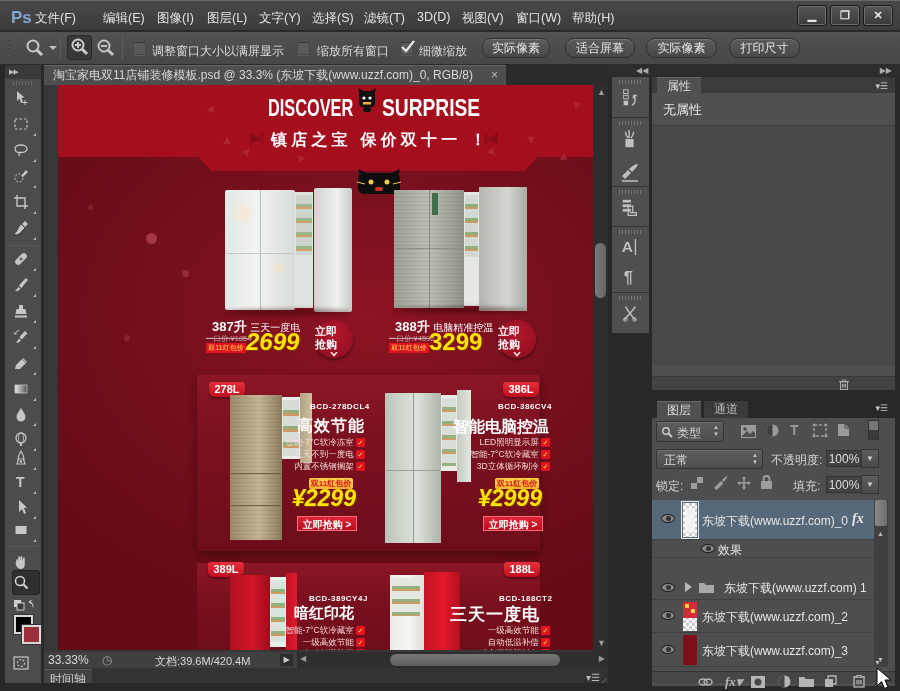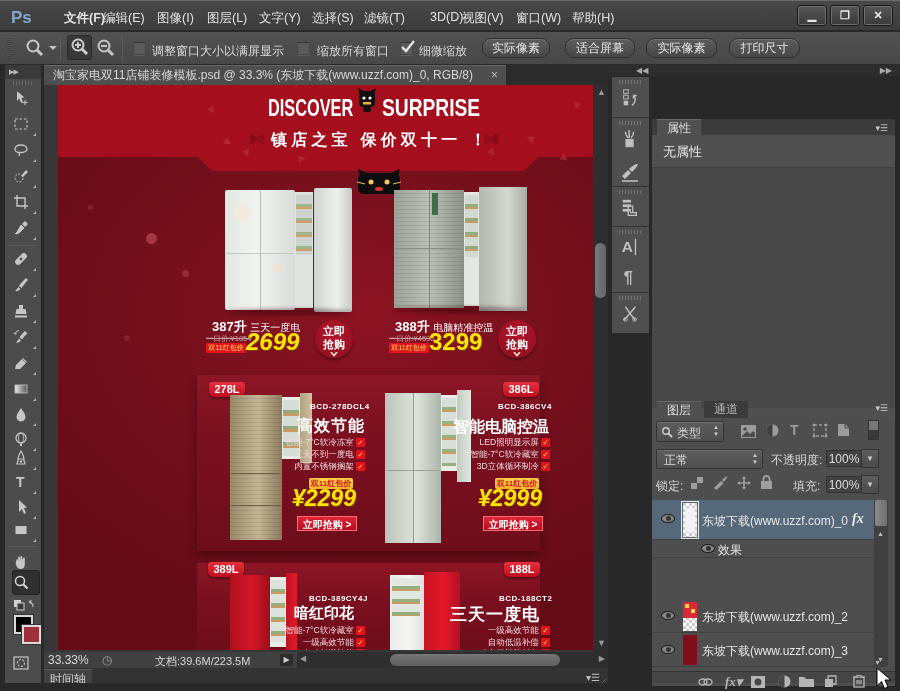--- a/index.html
+++ b/index.html
@@ -66,21 +66,21 @@
 
 #dockgap { position:absolute; left:608px; top:65px; width:292px; height:626px; background:#282828; }
 #dockhead { position:absolute; left:608px; top:65px; width:292px; height:11px; background:#2d2d2d; }
 #dockstrip { position:absolute; left:612px; top:77px; width:37px; height:256px; background:#4f4f4f; }
 .dsep { position:absolute; left:0; width:37px; height:1px; background:#333; }
 .dgrip { position:absolute; left:7px; width:22px; height:4px;
   background-image:repeating-linear-gradient(90deg,#757575 0 1px,transparent 1px 3px); }
 .dicon { position:absolute; left:8px; width:20px; height:20px; color:#c0c0c0; }
 
 
-#propwrap { position:absolute; left:652px; top:77px; width:243px; height:313px;margin-top:42px; }
+#propwrap { position:absolute; left:652px; top:77px; width:243px; height:313px; }
 #proptabs { position:absolute; left:0; top:0; width:243px; height:16px; background:#3b3b3b; }
 #proptab { position:absolute; left:5px; top:0; width:44px; height:16px; background:#505050;
   color:#dedede; font-size:12px; text-align:center; line-height:16px; border-top:1px solid #686868;}
 #propbody { position:absolute; left:0; top:16px; width:243px; height:283px; background:#505050; }
 #propcontent { position:absolute; left:0; top:32px; width:243px; height:241px; background:#484848; border-top:1px solid #404040;}
 #propfoot { position:absolute; left:0; top:283px; width:243px; height:14px; background:#434343; border-top:1px solid #383838;}
 
 
 #layerswrap { position:absolute; left:652px; top:395px; width:243px; height:288px; }
 .ltab { position:absolute; top:6px; height:17px; background:#3b3b3b; color:#b9b9b9; font-size:12px;
@@ -103,48 +103,48 @@
 .fico { position:absolute; top:3px; color:#b5b5b5; font-size:12px; }
 .lico { position:absolute; }
 
 
 .p { position:absolute; }
 .pw { color:#ffffff; }
 .tri { width:0; height:0; border-left:4px solid transparent; border-right:4px solid transparent;
   border-bottom:7px solid #c23b47; }
 .tri { border-bottom-color:#b83843; opacity:.55; }
 .circbtn { width:38px; height:38px; border-radius:50%; background:radial-gradient(circle at 50% 35%, #b5152b, #8a0e1f);
-  color:#fff; font-size:11px; font-weight:bold; text-align:center; line-height:13px; padding-top:5px;
+  color:#fff; font-size:11px; font-weight:bold; text-align:left; line-height:13px; padding-top:5px;
   box-shadow:0 2px 3px #00000066; }
 .ribbon { width:36px; height:15px; background:linear-gradient(#e8303d,#c00d1d); color:#fff; font-size:11px;
   font-weight:bold; text-align:center; line-height:15px; border-radius:3px 3px 6px 6px;
   box-shadow:0 2px 2px #00000055; }
 .bullet { width:110px; text-align:right; font-size:8.5px; color:#f3d9dc; }
 .chk { display:inline-block; width:9px; height:9px; background:#e3121f; color:#ffe34a; font-size:7px;
   line-height:9px; text-align:center; border-radius:1px; }
 .tag2 { width:44px; height:11px; background:linear-gradient(#ffd24a,#f7b32c); color:#d31120; font-size:8px;
   font-weight:bold; text-align:center; line-height:11px; border-radius:2px; }
 .price2 { font-size:23px; font-weight:bold; color:#ffe400; text-shadow:1px 1px 0 #7a3a00; font-style:italic; }
 .buybtn { width:60px; height:15px; background:linear-gradient(#e02336,#b80e20); color:#fff; font-size:10px;
   font-weight:bold; text-align:center; line-height:15px; border:1px solid #ff6b76; }
 </style>
 </head>
 <body>
 <div id="app">
 
   <div id="titlebar">
     <div id="pslogo">Ps</div>
-    <div class="menu" style="left:64px;font-weight:bold;">文件(F)</div>
+    <div class="menu" style="left:35px;">文件(F)</div>
     <div class="menu" style="left:103px;">编辑(E)</div>
     <div class="menu" style="left:157px;">图像(I)</div>
     <div class="menu" style="left:207px;">图层(L)</div>
     <div class="menu" style="left:259px;">文字(Y)</div>
     <div class="menu" style="left:312px;">选择(S)</div>
     <div class="menu" style="left:364px;">滤镜(T)</div>
-    <div class="menu" style="left:430px;">3D(D)</div>
+    <div class="menu" style="left:417px;">3D(D)</div>
     <div class="menu" style="left:462px;">视图(V)</div>
     <div class="menu" style="left:516px;">窗口(W)</div>
     <div class="menu" style="left:572px;">帮助(H)</div>
     <div class="winbtn" style="left:797px;">▁</div>
     <div class="winbtn" style="left:830px;">❐</div>
     <div class="winbtn" style="left:863px;">✕</div>
   </div>
 
   <div id="options">
     <div class="grip" style="left:7px; top:5px; height:22px;"></div>
@@ -510,21 +510,21 @@
 
   <div id="vscroll">
     <div class="sarrow" style="left:4px;top:2px;">▲</div>
     <div id="vthumb"></div>
     <div class="sarrow" style="left:4px;top:553px;">▼</div>
   </div>
 
   <div id="statusbar">
     <span style="position:absolute;left:4px;top:1px;">33.33%</span>
     <span style="position:absolute;left:58px;top:1px;color:#999;">◷</span>
-    <span style="position:absolute;left:111px;top:2px;font-size:11px;">文档:39.6M/223.5M</span>
+    <span style="position:absolute;left:111px;top:2px;font-size:11px;">文档:39.6M/420.4M</span>
     <div class="abs" style="left:236px;top:2px;width:13px;height:12px;background:#2c2c2c;color:#ccc;font-size:8px;text-align:center;line-height:12px;">▶</div>
     <div class="abs" style="left:253px;top:0px;width:311px;height:16px;background:#2e2e2e;">
       <span style="position:absolute;left:3px;top:2px;color:#999;font-size:8px;">◀</span>
       <div class="abs" style="left:93px;top:2px;width:170px;height:12px;background:linear-gradient(#777,#5e5e5e);border-radius:6px;"></div>
       <span style="position:absolute;right:3px;top:2px;color:#999;font-size:8px;">▶</span>
     </div>
   </div>
   <div id="timeline">
     <div id="tltab">时间轴</div>
     <div class="abs" style="right:8px;top:4px;color:#bbb;font-size:10px;">▾☰</div>
@@ -673,20 +673,28 @@
         <div class="abs" style="left:31px;top:3px;width:14px;height:34px;background:
           repeating-conic-gradient(#ffffff 0 25%, #cccccc 0 50%) 0 0/6px 6px; outline:1px solid #e8e8e8; outline-offset:1px;"></div>
         <div class="abs" style="left:33px;top:8px;width:10px;height:24px;background:#f2f2f2;"></div>
         <div class="lname" style="left:50px;top:13px;">东坡下载(www.uzzf.com)_0</div>
         <div class="abs" style="left:200px;top:11px;font-style:italic;font-family:'Liberation Serif',serif;font-weight:bold;color:#e8e8e8;font-size:14px;">fx</div>
       </div>
       <div class="lrow" style="top:122px;height:18px;">
         <div class="eye" style="left:49px;top:4px;"></div>
         <div class="lname" style="left:66px;top:2px;">效果</div>
       </div>
+      <div class="lrow" style="top:158px;height:24px;">
+        <div class="eye" style="left:9px;top:7px;"></div>
+        <div class="abs" style="left:33px;top:6px;width:0;height:0;border-left:7px solid #b8b8b8;border-top:5px solid transparent;border-bottom:5px solid transparent;"></div>
+        <svg class="abs" style="left:46px;top:5px;" width="17" height="13" viewBox="0 0 17 13">
+            <path d="M1 3 L1 12 L16 12 L16 4 L8 4 L6 2 L1 2 Z" fill="#a9a9a9"></path>
+          </svg>
+        <div class="lname" style="left:72px;top:4px;">东坡下载(www.uzzf.com) 1</div>
+      </div>
       <div class="lrow" style="top:182px;height:33px;">
         <div class="eye" style="left:9px;top:11px;"></div>
         <div class="abs" style="left:31px;top:2px;width:14px;height:29px;background:
           repeating-conic-gradient(#ffffff 0 25%, #cccccc 0 50%) 0 0/6px 6px;"></div>
         <div class="abs" style="left:31px;top:2px;width:14px;height:16px;background:#d6293a;"></div>
         <div class="abs" style="left:33px;top:4px;width:4px;height:4px;background:#ffd23a;"></div>
         <div class="abs" style="left:39px;top:9px;width:4px;height:4px;background:#ffd23a;"></div>
         <div class="lname" style="left:50px;top:9px;">东坡下载(www.uzzf.com)_2</div>
       </div>
       <div class="lrow" style="top:215px;height:34px;">

